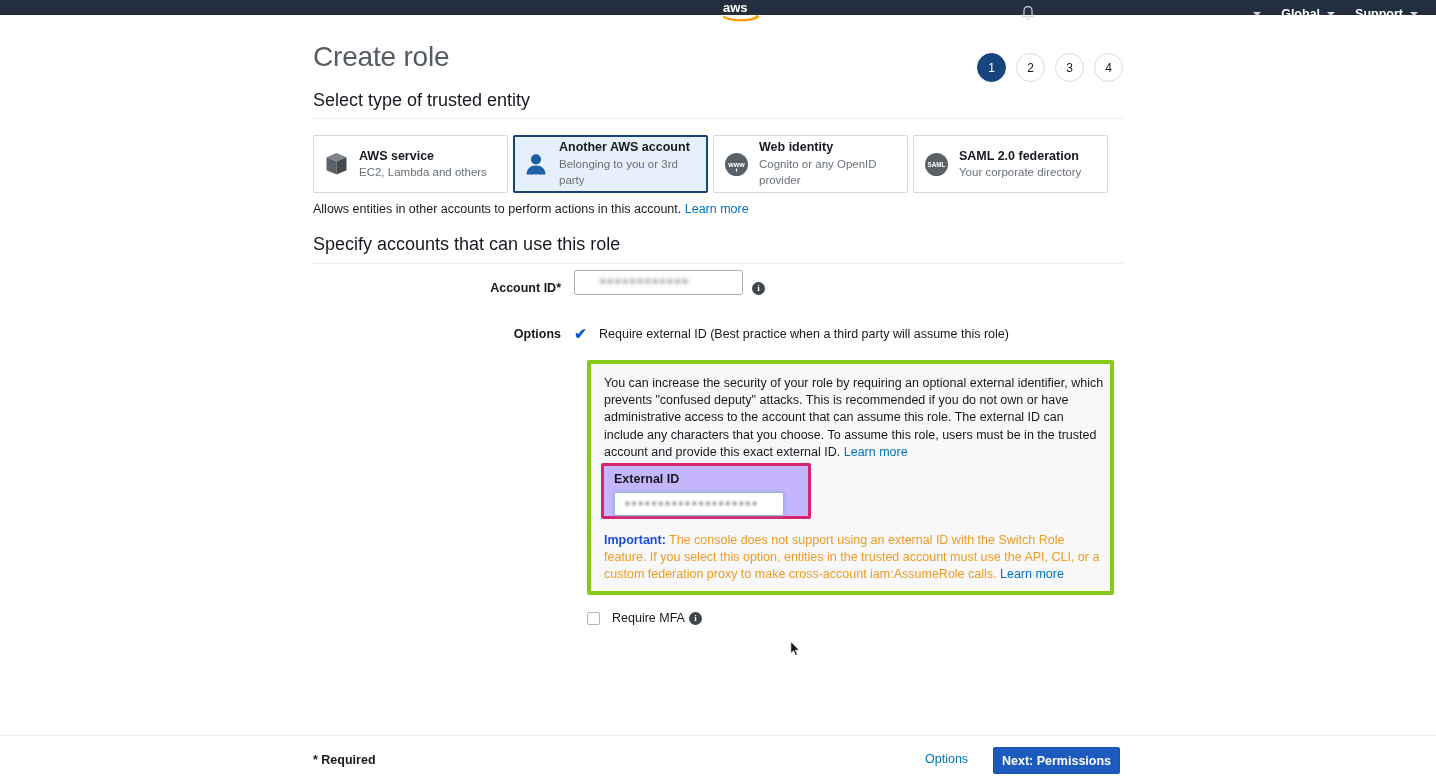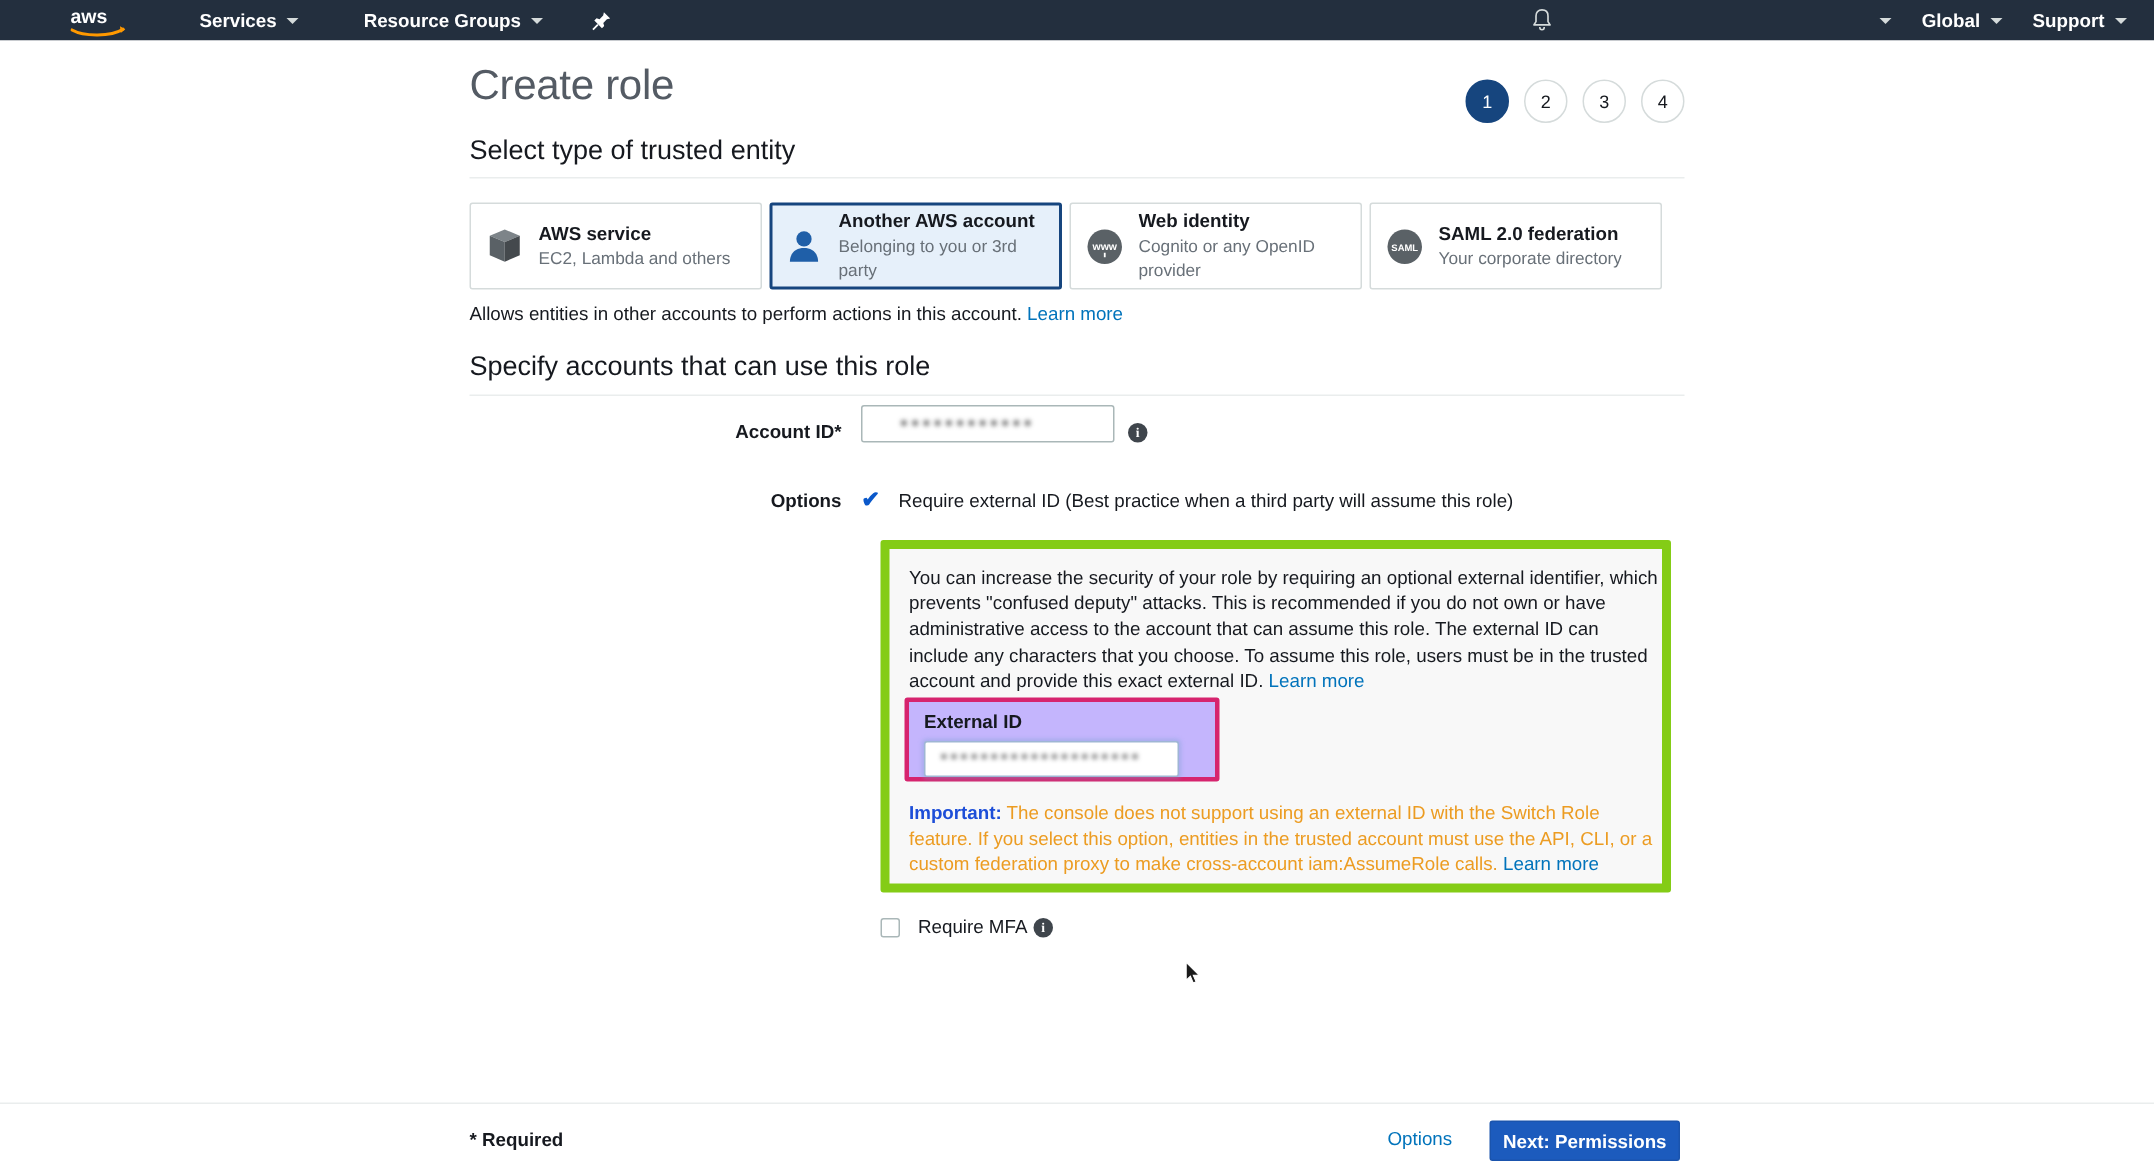--- a/index.html
+++ b/index.html
@@ -16,25 +16,26 @@
     color: #16191f;
     font-size: 13px;
     position: relative;
   }
 
   
   .navbar {
     position: absolute;
     top: 0; left: 0;
     width: 1436px;
-    height: 27px;
+    height: 15px;
     background: #232f3e;
     display: flex;
     align-items: center;
     color: #ffffff;
+    flex-direction: column;
   }
 
   .nav-logo {
     margin-left: 47px;
     width: 38px;
     height: 22px;
     position: relative;
     display: block;
   }
 
@@ -313,21 +314,21 @@
   }
 
   
   .info-panel {
     position: absolute;
     left: 587px;
     top: 333px;
     width: 527px;
     height: 235px;
     background: #f8f8f8;
-    border: 6px solid #84cc16;
+    border: 4px solid #84cc16;
     border-radius: 2px;
     padding-left: 36px;
   }
   .info-body {
     position: absolute;
     left: 13px;
     top: 11px;
     width: 500px;
     font-size: 12.5px;
     line-height: 17.2px;

